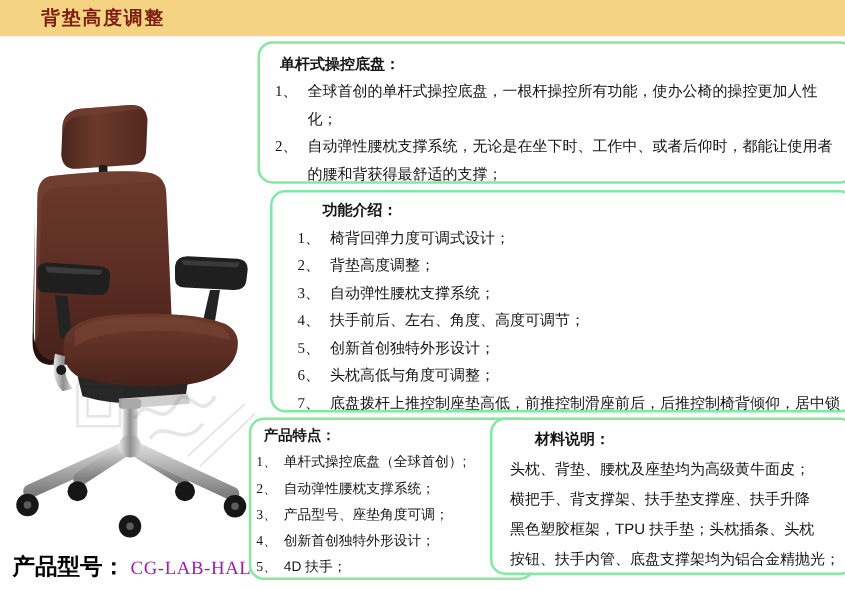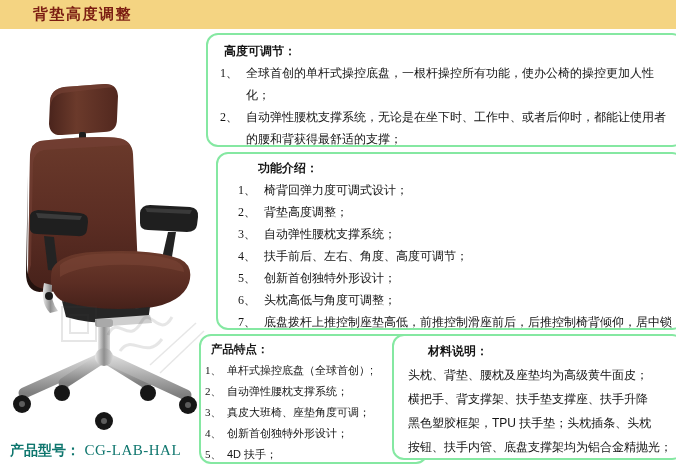--- a/index.html
+++ b/index.html
@@ -39,22 +39,22 @@
   #box-functions { left:216px; top:152px; width:468px; height:178px; padding:3px 10px 0 20px; font-size:12px; line-height:22px; }
   #box-functions .box-title { margin-left:20px; }
   #box-functions li { padding-left:26px; white-space:nowrap; }
   #box-features { left:199px; top:334px; width:229px; height:130px; padding:3px 2px 0 4px; font-size:11px; line-height:21px; }
   #box-features .box-title { margin-left:6px; font-size:11.5px; }
   #box-features li { padding-left:22px; white-space:nowrap; }
   #box-materials { left:392px; top:334px; width:292px; height:126px; padding:3px 6px 0 14px; font-size:12px; line-height:24px; }
   #box-materials li { white-space:nowrap; }
   
   .model-line { position:absolute; left:10px; top:441px; height:22px; }
-  .model-label { font-size:14px; font-weight:bold; color:#0f766e; }
-  .model-value { font-family:"Liberation Serif", serif; font-size:15px; color:#0f766e; letter-spacing:0.5px; }
+  .model-label { font-size:18px; font-weight:bold; color:#000000; }
+  .model-value { font-family:"Liberation Serif", serif; font-size:15px; color:#a21caf; letter-spacing:0.5px; }
   
   .chair-wrap { position:absolute; left:0px; top:55px; width:212px; height:400px; }
 </style>
 </head>
 <body>
 
 <div id="stage">
 
   <div class="banner">
     <div class="title">背垫高度调整</div>
@@ -148,21 +148,21 @@
         <rect x="70" y="260" width="18" height="18"></rect>
         <path d="M108,280 C118,258 128,292 142,266 C150,252 160,284 172,262" stroke-width="3"></path>
         <path d="M120,296 C132,278 146,306 162,284" stroke-width="3"></path>
         <path d="M150,310 L196,268" stroke-width="1.5"></path>
         <path d="M160,318 L204,276" stroke-width="1.5"></path>
       </g>
     </svg>
   </div>
 
   <div class="box" id="box-ergonomics">
-    <div class="box-title">高度可调节：</div>
+    <div class="box-title">单杆式操控底盘：</div>
     <ul>
         <li><span class="num">1、</span><span>全球首创的单杆式操控底盘，一根杆操控所有功能，使办公椅的操控更加人性化；</span></li>
         <li><span class="num">2、</span><span>自动弹性腰枕支撑系统，无论是在坐下时、工作中、或者后仰时，都能让使用者的腰和背获得最舒适的支撑；</span></li>
         <li><span class="num">3、</span><span>采用完全性多功能调整设计，从头枕、椅背、扶手与座垫可进行全方位的调整；</span></li>
       </ul>
   </div>
 
   <div class="box" id="box-functions">
     <div class="box-title">功能介绍：</div>
     <ul>
@@ -174,21 +174,21 @@
         <li><span class="num">6、</span><span>头枕高低与角度可调整；</span></li>
         <li><span class="num">7、</span><span>底盘拨杆上推控制座垫高低，前推控制滑座前后，后推控制椅背倾仰，居中锁</span></li>
       </ul>
   </div>
 
   <div class="box" id="box-features">
     <div class="box-title">产品特点：</div>
     <ul>
         <li><span class="num">1、</span><span>单杆式操控底盘（全球首创）;</span></li>
         <li><span class="num">2、</span><span>自动弹性腰枕支撑系统；</span></li>
-        <li><span class="num">3、</span><span>真皮大班椅、座垫角度可调；</span></li>
+        <li><span class="num">3、</span><span>产品型号、座垫角度可调；</span></li>
         <li><span class="num">4、</span><span>创新首创独特外形设计；</span></li>
         <li><span class="num">5、</span><span>4D 扶手；</span></li>
       </ul>
   </div>
 
   <div class="box" id="box-materials">
     <div class="box-title">材料说明：</div>
     <ul>
         <li>头枕、背垫、腰枕及座垫均为高级黄牛面皮；</li>
         <li>横把手、背支撑架、扶手垫支撑座、扶手升降</li>

